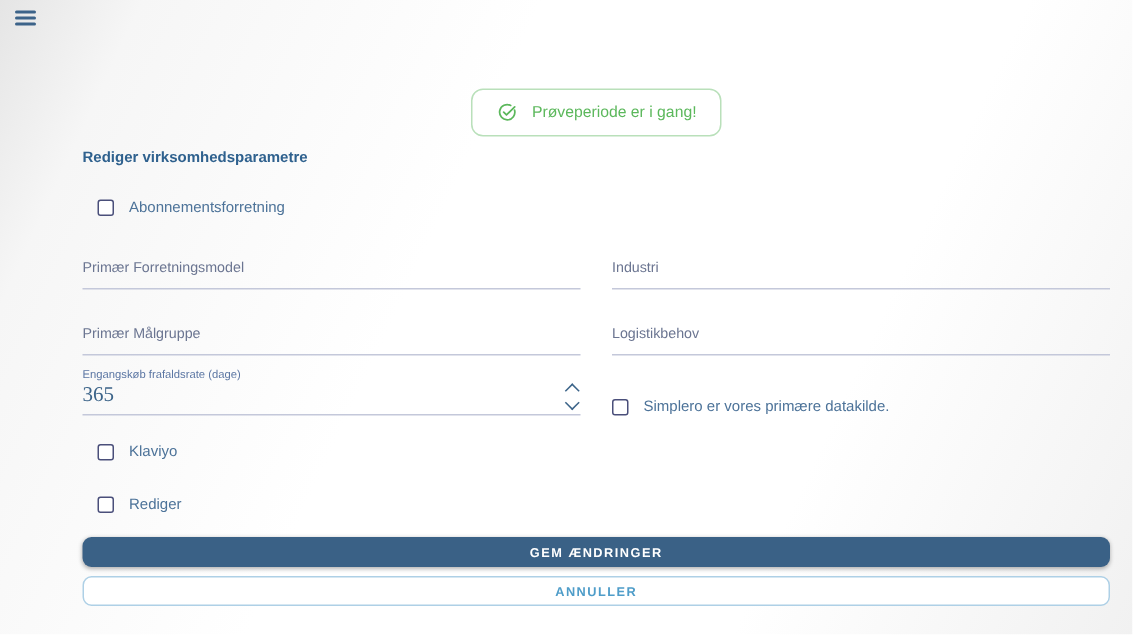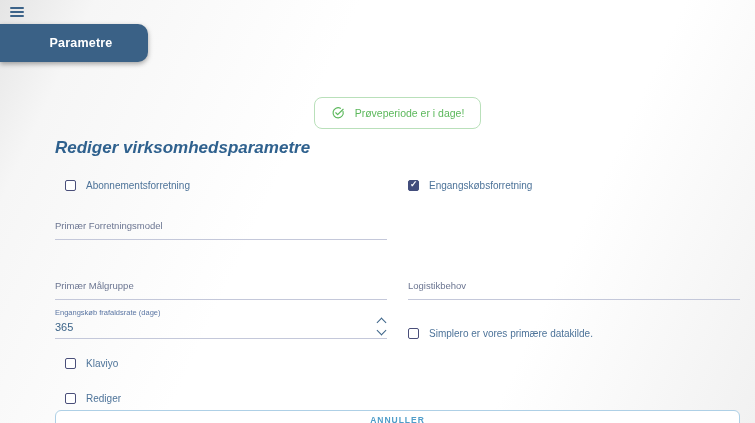--- a/index.html
+++ b/index.html
@@ -25,54 +25,54 @@
   .content{margin:0 15px 0 55px;}
   
   .banner-wrap{display:flex;justify-content:center;margin-top:35px;}
   .banner{
     display:inline-flex;align-items:center;gap:10px;
     border:1px solid #b9e0ba;border-radius:8px;background:#ffffff;
     padding:8px 16px;color:#5cb85c;font-size:10.5px;
   }
   .banner svg{display:block;}
   
-  .heading{margin-top:9px;font-size:17px;font-weight:600;color:#2f618e;font-style:italic;}
+  .heading{margin-top:9px;font-size:10px;font-weight:600;color:#2f618e;}
   
   .grid{display:grid;grid-template-columns:1fr 1fr;column-gap:21px;}
   .row-cb{margin-top:22px;}
   
   .cb{display:flex;align-items:center;gap:10px;font-size:10px;color:#4d7399;cursor:pointer;}
   .cb .box{
     width:11px;height:11px;box-sizing:border-box;flex:0 0 11px;
     border:1.5px solid #4a4f7a;border-radius:2px;background:#ffffff;position:relative;
   }
   .cb.checked .box{background:#424d7c;border-color:#424d7c;}
   .cb.checked .box::after{
     content:"\2713";position:absolute;top:-2px;left:1px;
     color:#ffffff;font-size:9px;font-weight:bold;
   }
   .indent{margin-left:10px;}
   
   .row-fields{margin-top:24px;}
-  .row-fields2{margin-top:35px;}
+  .row-fields2{margin-top:19px;}
   .tfield input{
     width:100%;box-sizing:border-box;border:none;outline:none;background:transparent;
     border-bottom:1px solid #c4c8da;
     font-family:"Liberation Sans",sans-serif;
     font-size:9.5px;color:#3c6489;padding:3px 0 8px;
   }
   .tfield input::placeholder{color:#6b7591;opacity:1;}
   
   .row-num{margin-top:8px;}
   .numfield .tiny-label{font-size:7.5px;color:#5b76a3;margin-bottom:2px;}
   .num-line{display:flex;align-items:center;border-bottom:1px solid #c4c8da;padding-bottom:4px;}
   .num-line input{
     flex:1;border:none;outline:none;background:transparent;
-    font-family:Liberation Sans, sans-serif;
-    font-size:11px;color:#3c6489;padding:0;
+    font-family:Liberation Serif, serif;
+    font-size:14px;color:#3c6489;padding:0;
   }
   .stepper{display:flex;flex-direction:column;gap:3px;align-items:center;cursor:pointer;padding-right:2px;}
   .chev{width:6px;height:6px;border-left:1.5px solid #3c6489;border-top:1.5px solid #3c6489;}
   .chev.up{transform:rotate(45deg);}
   .chev.down{transform:rotate(225deg);margin-top:-2px;}
   .simplero-cell{display:flex;align-items:flex-end;padding-top:16px;}
   
   .row-shopify{margin-top:19px;}
   .row-klaviyo{margin-top:24px;}
   
@@ -96,52 +96,48 @@
 <div class="page">
 
   <div class="topbar">
     <div class="hamburger">
       <span></span>
         <span></span>
         <span></span>
     </div>
   </div>
 
-  <div class="tab">
-    <span>Parametre</span>
-  </div>
 
   <div class="content">
 
     <div class="banner-wrap">
       <div class="banner">
         <svg width="14" height="14" viewBox="0 0 24 24">
           <path d="M20.6 9.2a8.7 8.7 0 1 1-4.4-5.3" fill="none" stroke="#5cb85c" stroke-width="2" stroke-linecap="round"></path>
           <path d="M8.2 11.6l3.2 3.2L20.8 5.6" fill="none" stroke="#5cb85c" stroke-width="2" stroke-linecap="round" stroke-linejoin="round"></path>
         </svg>
-        <span>Prøveperiode er i dage!</span>
+        <span>Prøveperiode er i gang!</span>
       </div>
     </div>
 
     <div class="heading">Rediger virksomhedsparametre</div>
 
     <div class="grid row-cb">
       <div class="cb indent">
         <span class="box"></span>
         <span>Abonnementsforretning</span>
       </div>
-      <div class="cb checked">
-        <span class="box"></span>
-        <span>Engangskøbsforretning</span>
-      </div>
     </div>
 
     <div class="grid row-fields">
       <div class="tfield">
         <input type="text" placeholder="Primær Forretningsmodel" style="">
+      </div>
+      <div class="tfield">
+        <input type="text" placeholder="Industri" style="">
       </div>
     </div>
 
     <div class="grid row-fields2">
       <div class="tfield">
         <input type="text" placeholder="Primær Målgruppe" style="">
       </div>
       <div class="tfield">
         <input type="text" placeholder="Logistikbehov" style="">
       </div>
@@ -173,16 +169,17 @@
       </div>
     </div>
 
     <div class="row-klaviyo">
       <div class="cb indent">
         <span class="box"></span>
         <span>Rediger</span>
       </div>
     </div>
 
+    <button class="btn-save">GEM ÆNDRINGER</button>
     <button class="btn-cancel">ANNULLER</button>
 
   </div>
 </div>
 
 </body></html>

